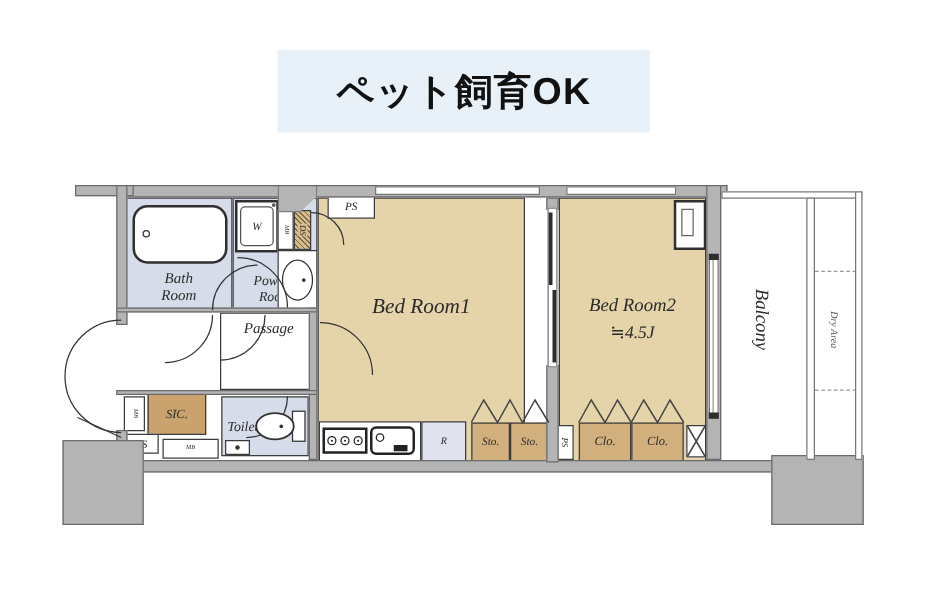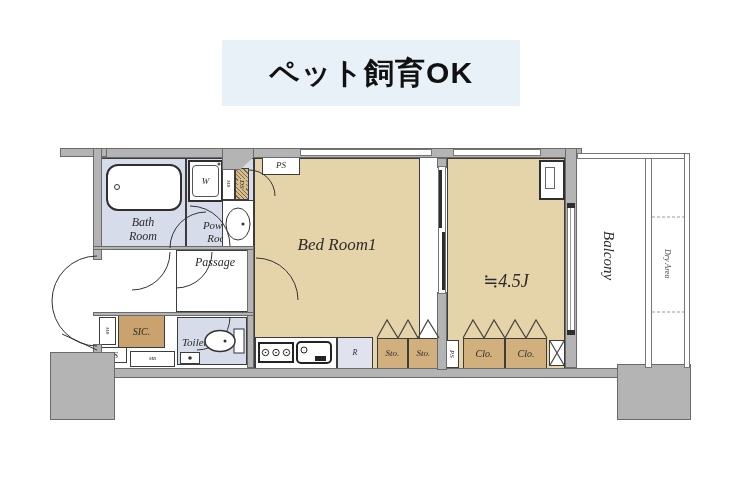--- a/index.html
+++ b/index.html
@@ -38,21 +38,22 @@
 <div class="stage">
 
   <div class="abs banner" style="left:222px;top:40px;width:298px;height:66px;">
     <span>ペット飼育OK</span>
   </div>
 
   <div class="abs room tan" style="left:254px;top:158px;width:166px;height:212px;">
     <div class="abs lbl" style="left:0;top:76px;width:100%;font-size:17px;">Bed Room1</div>
   </div>
   <div class="abs room tan" style="left:447px;top:158px;width:118px;height:212px;">
-    <div class="abs lbl" style="left:0;top:112px;width:100%;font-size:18px;">≒4.5J</div>
+    <div class="abs lbl" style="left:0;top:78px;width:100%;font-size:15px;">Bed Room2</div>
+    <div class="abs lbl" style="left:0;top:100px;width:100%;font-size:14px;">≒4.5J</div>
   </div>
 
   <div class="abs room blue" style="left:100px;top:158px;width:86px;height:90px;text-decoration:underline;">
     <div class="abs lbl" style="left:0;top:57px;width:100%;font-size:12px;">Bath
 Room</div>
     <div class="abs white" style="left:5px;top:5px;width:76px;height:47px;border:2px solid #2f2f2f;border-radius:12px;"></div>
   </div>
 
   <div class="abs room blue" style="left:186px;top:158px;width:68px;height:90px;">
     <div class="abs lbl" style="left:0;top:60px;width:100%;font-size:11px;">Powder

